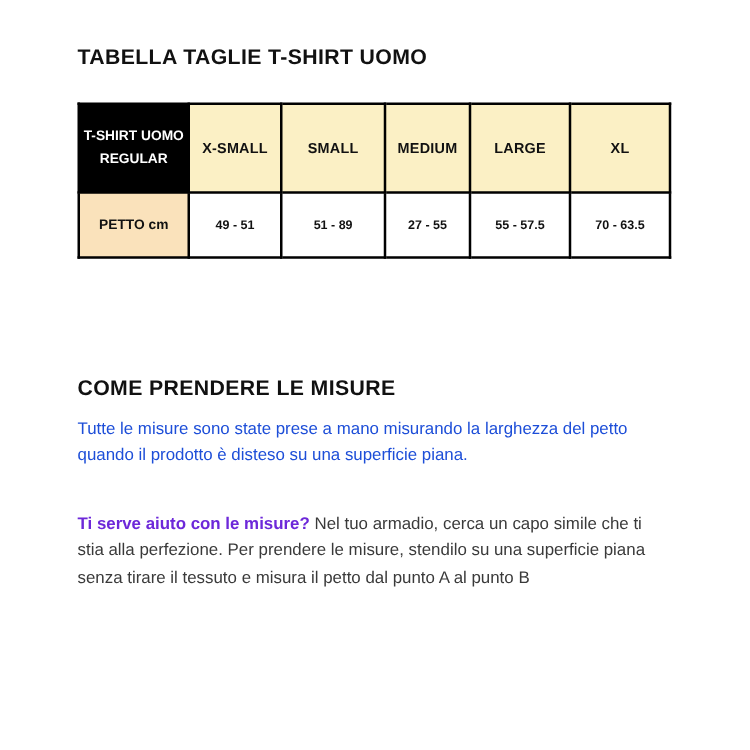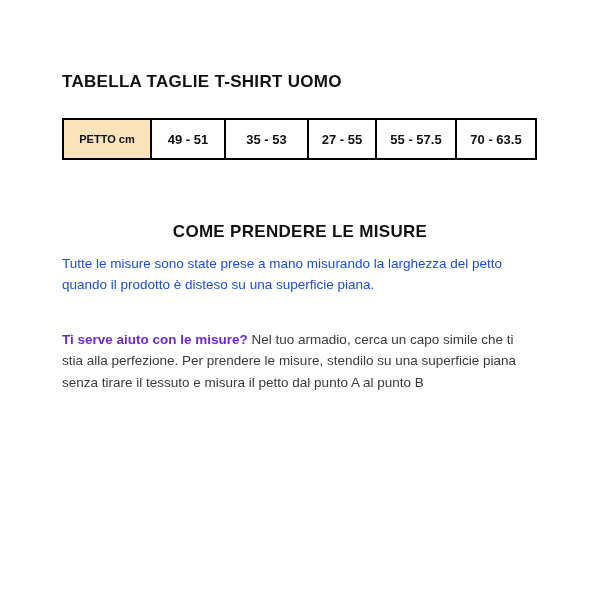--- a/index.html
+++ b/index.html
@@ -5,21 +5,21 @@
   * { margin: 0; padding: 0; box-sizing: border-box; }
   html, body { width: 600px; height: 600px; background: #ffffff; }
   body {
     font-family: "Liberation Sans", sans-serif;
     color: #1a1a1a;
     overflow: hidden;
   }
   .page {
     width: 600px;
     height: 600px;
-    padding: 72px 62px 0 62px;
+    padding: 36px 62px 0 62px;
     background: #ffffff;
   }
   .page-title {
     font-size: 17px;
     font-weight: bold;
     color: #111111;
     letter-spacing: 0.3px;
     margin-bottom: 26px;
   }
   table.size-table {
@@ -28,21 +28,21 @@
     width: 473px;
   }
   table.size-table td, table.size-table th {
     border: 2px solid #000000;
     text-align: center;
     vertical-align: middle;
     font-weight: bold;
     padding: 2px;
   }
   tr.header-row { height: 71px; }
-  tr.values-row { height: 40px; }
+  tr.values-row { height: 52px; }
   .corner-cell {
     background: #000000;
     color: #ffffff;
     font-size: 11px;
     line-height: 1.6;
     width: 88px;
   }
   .size-cell {
     background: #fbf0c5;
     color: #111111;
@@ -50,30 +50,29 @@
     letter-spacing: 0.2px;
   }
   .rowlabel-cell {
     background: #fae2bb;
     color: #111111;
     font-size: 11px;
   }
   .value-cell {
     background: #ffffff;
     color: #111111;
-    font-size: 13px;
+    font-size: 10px;
   }
   .section-heading {
     font-size: 17px;
     font-weight: bold;
     color: #111111;
     letter-spacing: 0.3px;
-    margin-top: 62px;
+    margin-top: 94px;
     margin-bottom: 12px;
-    text-align: center;
   }
   .body-paragraph {
     font-size: 13.5px;
     line-height: 1.55;
     color: #1d4ed8;
     font-weight: normal;
   }
   .help-paragraph {
     margin-top: 33px;
     font-size: 13.5px;
@@ -95,24 +94,32 @@
   <table class="size-table">
     <colgroup>
       <col style="width:88px">
       <col style="width:74px">
       <col style="width:83px">
       <col style="width:68px">
       <col style="width:80px">
       <col style="width:80px">
     </colgroup>
     <tbody>
+      <tr class="header-row">
+        <td class="corner-cell">T-SHIRT UOMO REGULAR</td>
+        <td class="size-cell">X-SMALL</td>
+        <td class="size-cell">SMALL</td>
+        <td class="size-cell">MEDIUM</td>
+        <td class="size-cell">LARGE</td>
+        <td class="size-cell">XL</td>
+      </tr>
       <tr class="values-row">
         <td class="rowlabel-cell">PETTO cm</td>
         <td class="value-cell">49 - 51</td>
-        <td class="value-cell">35 - 53</td>
+        <td class="value-cell">51 - 89</td>
         <td class="value-cell">27 - 55</td>
         <td class="value-cell">55 - 57.5</td>
         <td class="value-cell">70 - 63.5</td>
       </tr>
     </tbody>
   </table>
 
   <h2 class="section-heading">COME PRENDERE LE MISURE</h2>
 
   <p class="body-paragraph">Tutte le misure sono state prese a mano misurando la larghezza del petto quando il prodotto è disteso su una superficie piana.</p>

